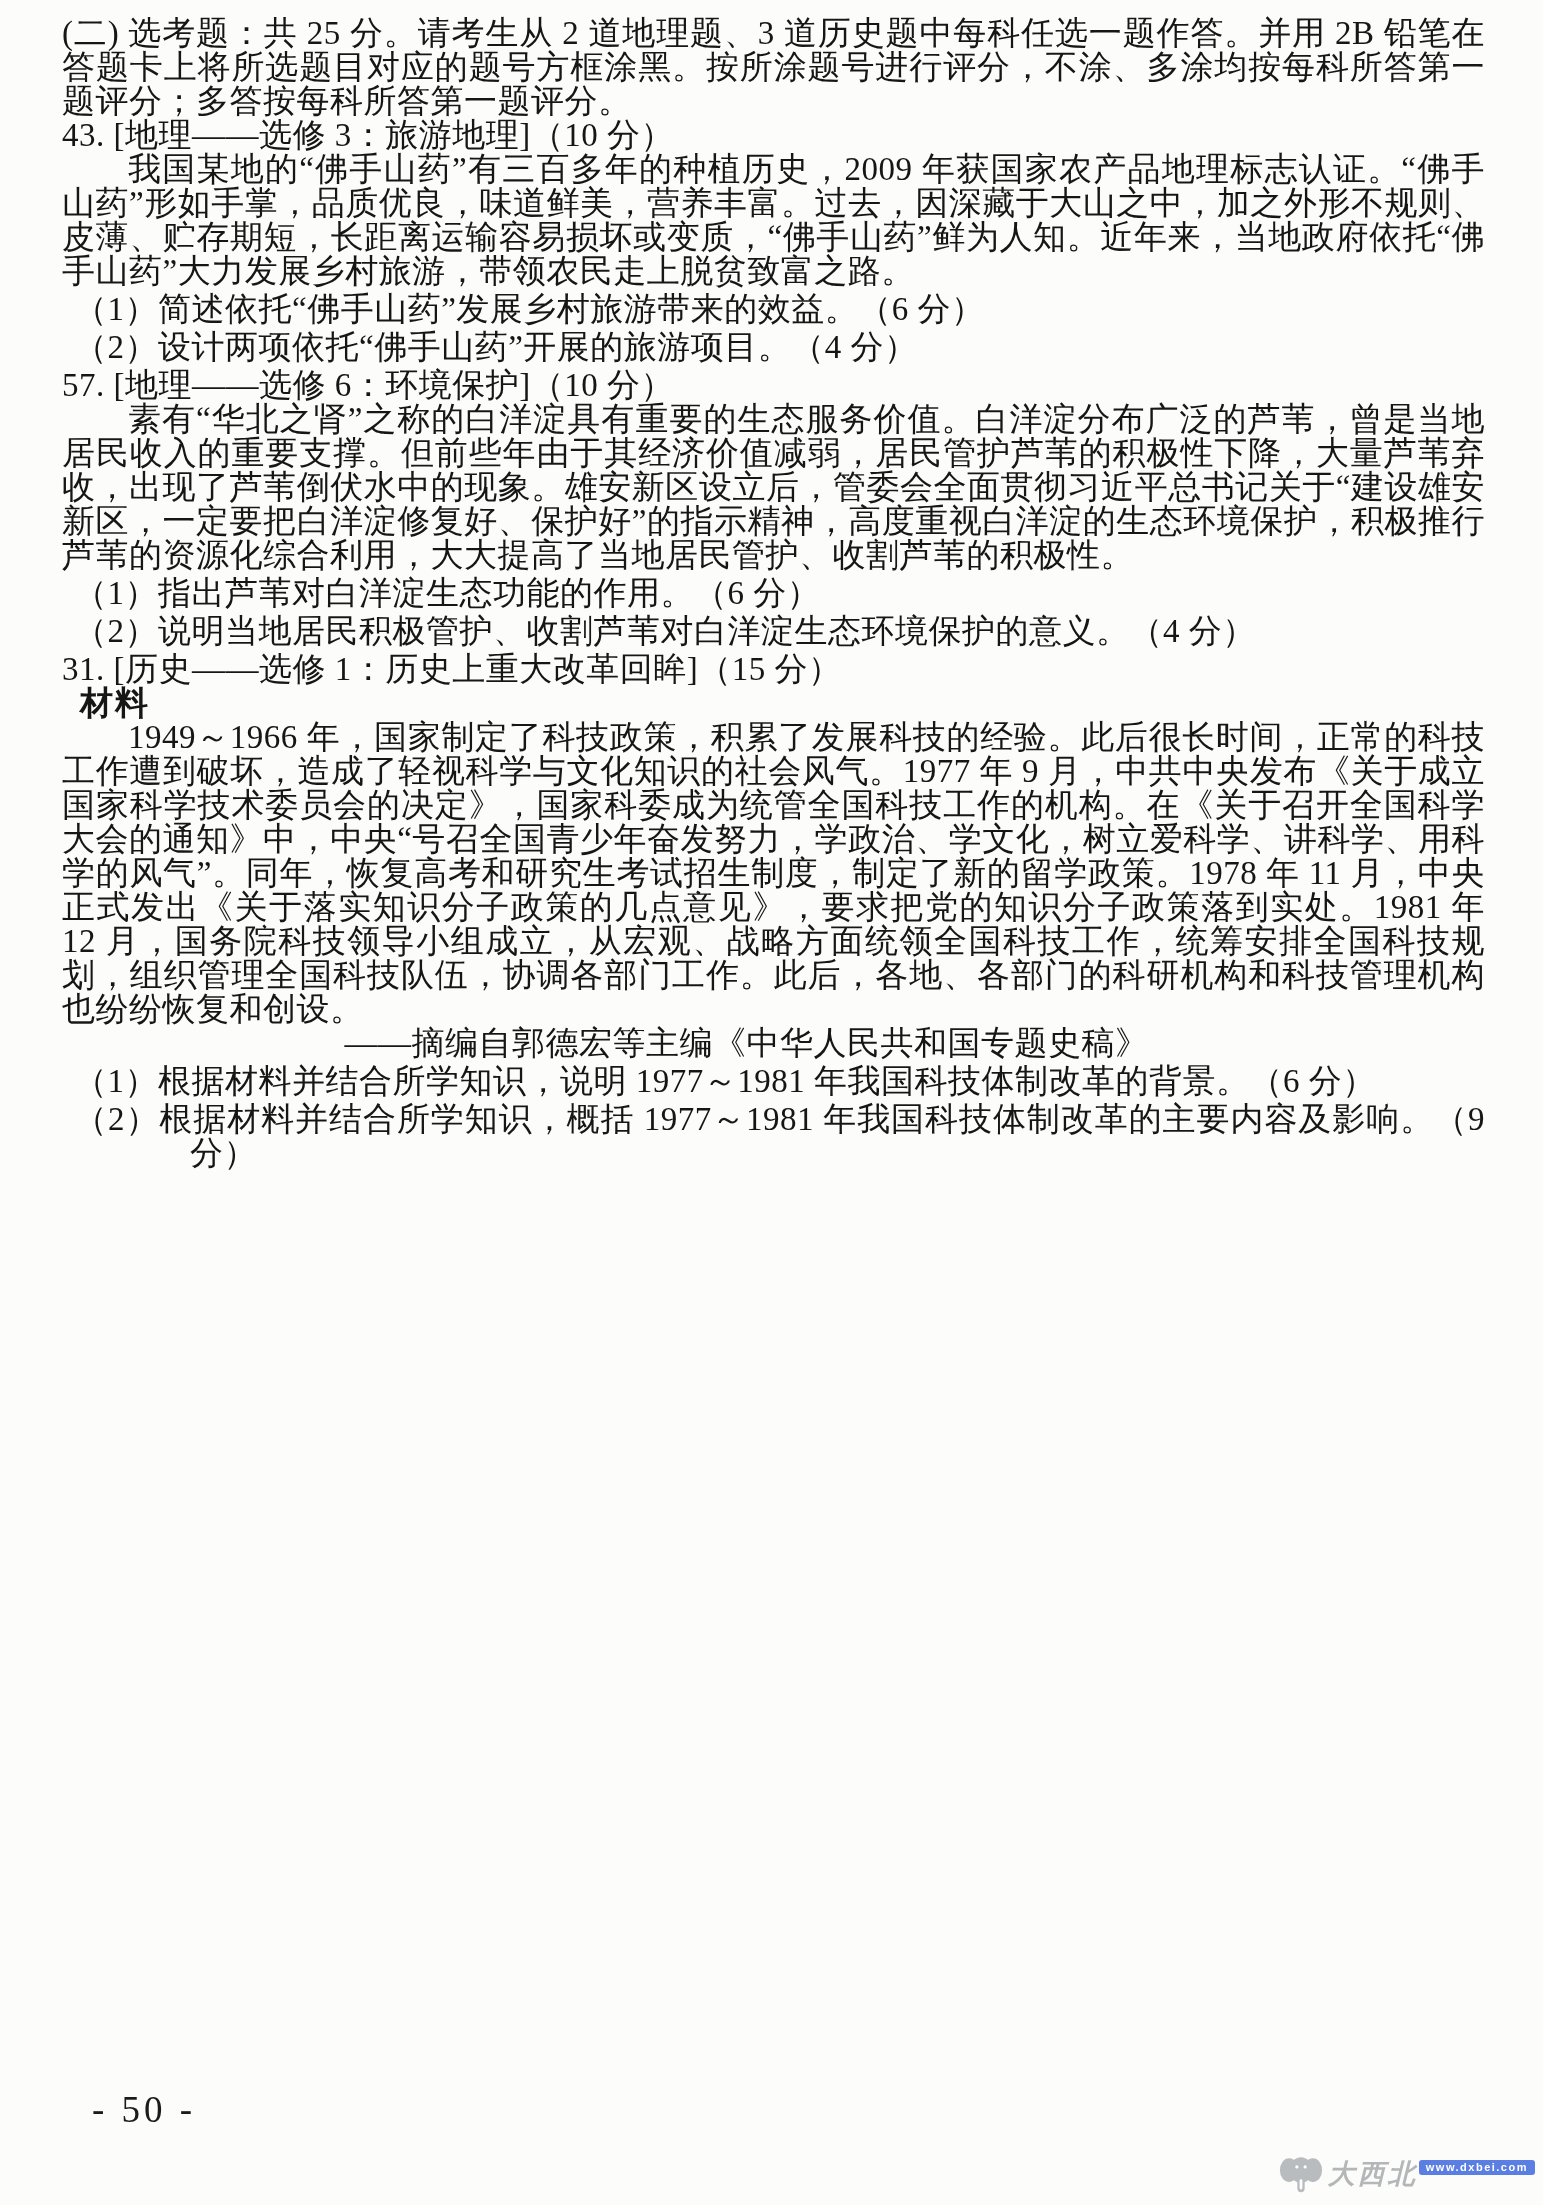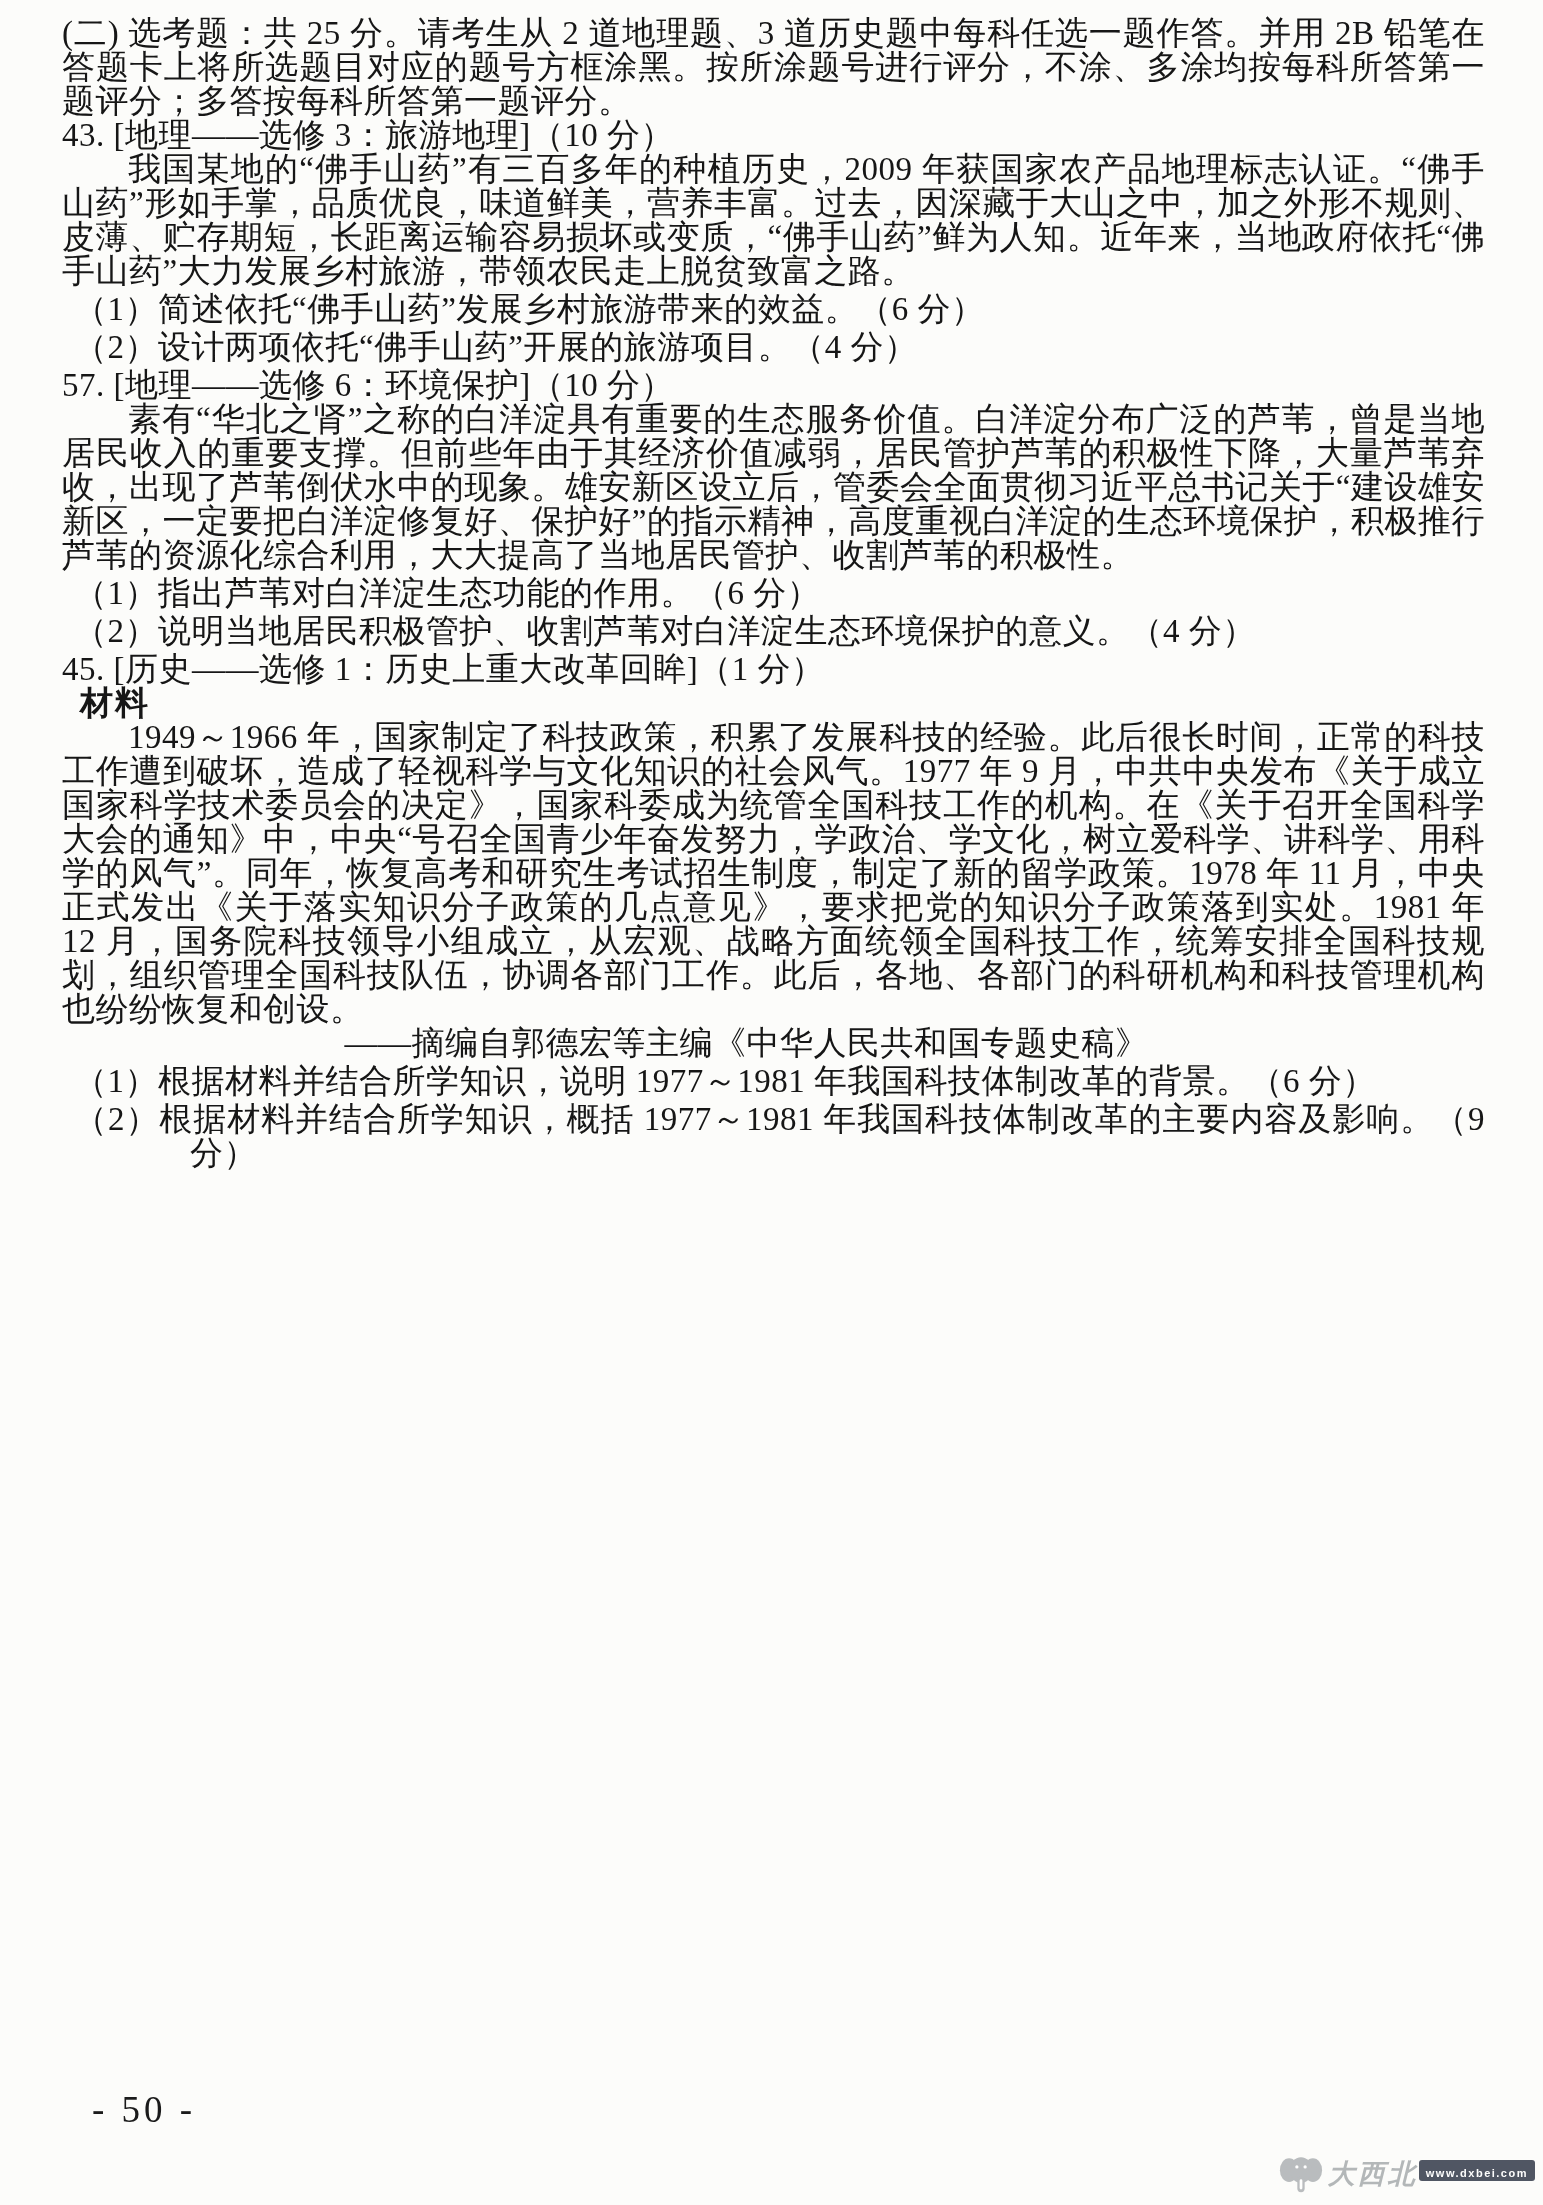--- a/index.html
+++ b/index.html
@@ -51,26 +51,26 @@
   .wm-col { display: flex; flex-direction: row; align-items: flex-start; gap: 1px; }
   .wm-name {
     font-size: 27px;
     line-height: 28px;
     color: #989da0;
     font-weight: bold;
     font-style: italic;
     letter-spacing: 3px;
   }
   .wm-url {
-    background: #0f172a;
+    background: #1d4ed8;
     color: #ffffff;
     font-size: 11px;
     font-weight: bold;
     font-family: "Liberation Sans", "DejaVu Sans", sans-serif;
-    padding: 7px 7px 2px 7px;
+    padding: 1px 7px 2px 7px;
     border-radius: 3px;
     letter-spacing: 1.5px;
   }
 </style>
 </head>
 <body>
 
 <div class="page">
 
   <p class="para">(二) 选考题：共 25 分。请考生从 2 道地理题、3 道历史题中每科任选一题作答。并用 2B 铅笔在答题卡上将所选题目对应的题号方框涂黑。按所涂题号进行评分，不涂、多涂均按每科所答第一题评分；多答按每科所答第一题评分。</p>
@@ -78,21 +78,21 @@
   <p class="para">43. [地理——选修 3：旅游地理]（10 分）</p>
   <p class="para indent">我国某地的“佛手山药”有三百多年的种植历史，2009 年获国家农产品地理标志认证。“佛手山药”形如手掌，品质优良，味道鲜美，营养丰富。过去，因深藏于大山之中，加之外形不规则、皮薄、贮存期短，长距离运输容易损坏或变质，“佛手山药”鲜为人知。近年来，当地政府依托“佛手山药”大力发展乡村旅游，带领农民走上脱贫致富之路。</p>
   <p class="para sub">（1）简述依托“佛手山药”发展乡村旅游带来的效益。（6 分）</p>
   <p class="para sub">（2）设计两项依托“佛手山药”开展的旅游项目。（4 分）</p>
 
   <p class="para">57. [地理——选修 6：环境保护]（10 分）</p>
   <p class="para indent">素有“华北之肾”之称的白洋淀具有重要的生态服务价值。白洋淀分布广泛的芦苇，曾是当地居民收入的重要支撑。但前些年由于其经济价值减弱，居民管护芦苇的积极性下降，大量芦苇弃收，出现了芦苇倒伏水中的现象。雄安新区设立后，管委会全面贯彻习近平总书记关于“建设雄安新区，一定要把白洋淀修复好、保护好”的指示精神，高度重视白洋淀的生态环境保护，积极推行芦苇的资源化综合利用，大大提高了当地居民管护、收割芦苇的积极性。</p>
   <p class="para sub">（1）指出芦苇对白洋淀生态功能的作用。（6 分）</p>
   <p class="para sub">（2）说明当地居民积极管护、收割芦苇对白洋淀生态环境保护的意义。（4 分）</p>
 
-  <p class="para">45. [历史——选修 1：历史上重大改革回眸]（1 分）</p>
+  <p class="para">31. [历史——选修 1：历史上重大改革回眸]（15 分）</p>
   <p class="para materials-label">材料</p>
   <p class="para indent">1949～1966 年，国家制定了科技政策，积累了发展科技的经验。此后很长时间，正常的科技工作遭到破坏，造成了轻视科学与文化知识的社会风气。1977 年 9 月，中共中央发布《关于成立国家科学技术委员会的决定》，国家科委成为统管全国科技工作的机构。在《关于召开全国科学大会的通知》中，中央“号召全国青少年奋发努力，学政治、学文化，树立爱科学、讲科学、用科学的风气”。同年，恢复高考和研究生考试招生制度，制定了新的留学政策。1978 年 11 月，中央正式发出《关于落实知识分子政策的几点意见》，要求把党的知识分子政策落到实处。1981 年 12 月，国务院科技领导小组成立，从宏观、战略方面统领全国科技工作，统筹安排全国科技规划，组织管理全国科技队伍，协调各部门工作。此后，各地、各部门的科研机构和科技管理机构也纷纷恢复和创设。</p>
   <p class="para attribution">——摘编自郭德宏等主编《中华人民共和国专题史稿》</p>
   <p class="para sub">（1）根据材料并结合所学知识，说明 1977～1981 年我国科技体制改革的背景。（6 分）</p>
   <p class="para sub hang">（2）根据材料并结合所学知识，概括 1977～1981 年我国科技体制改革的主要内容及影响。（9 分）</p>
 
   <div class="page-number">- 50 -</div>
 
   <div class="watermark">
     <span>

